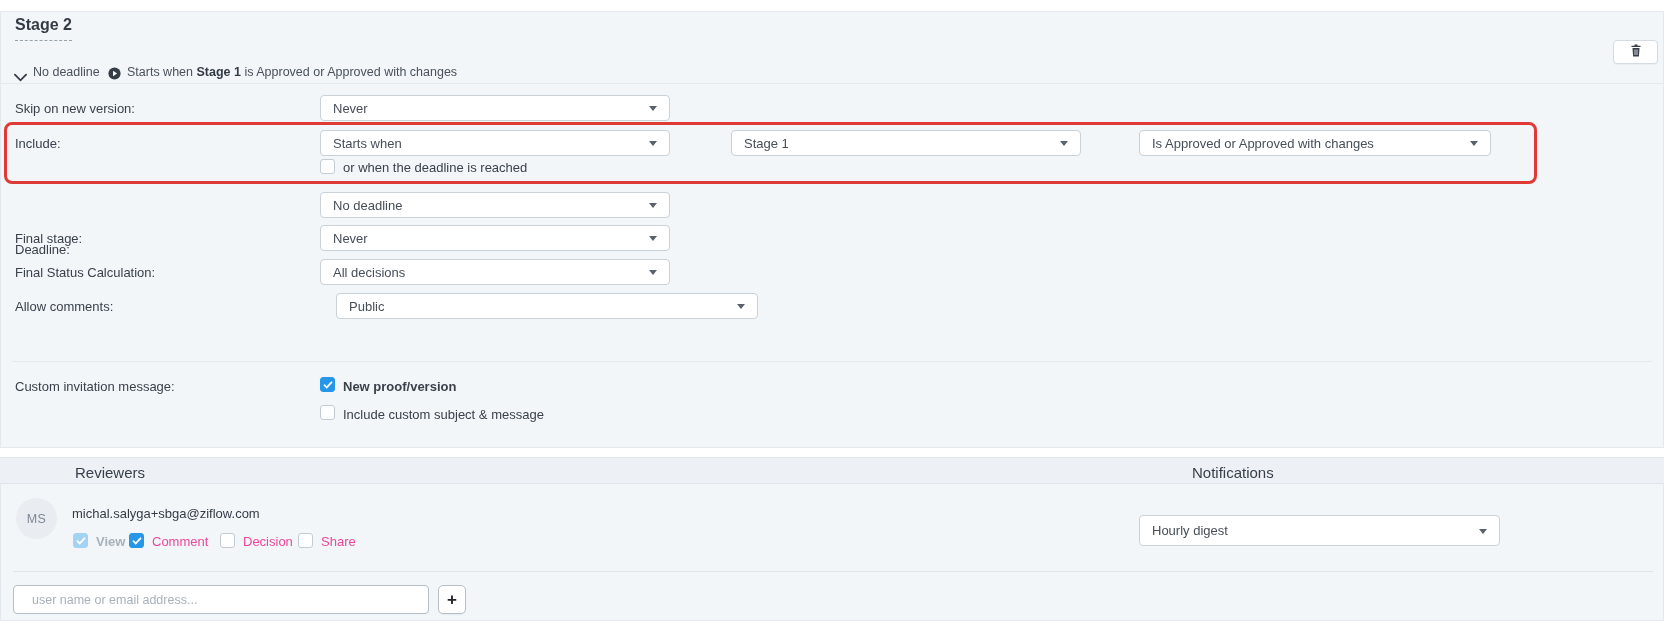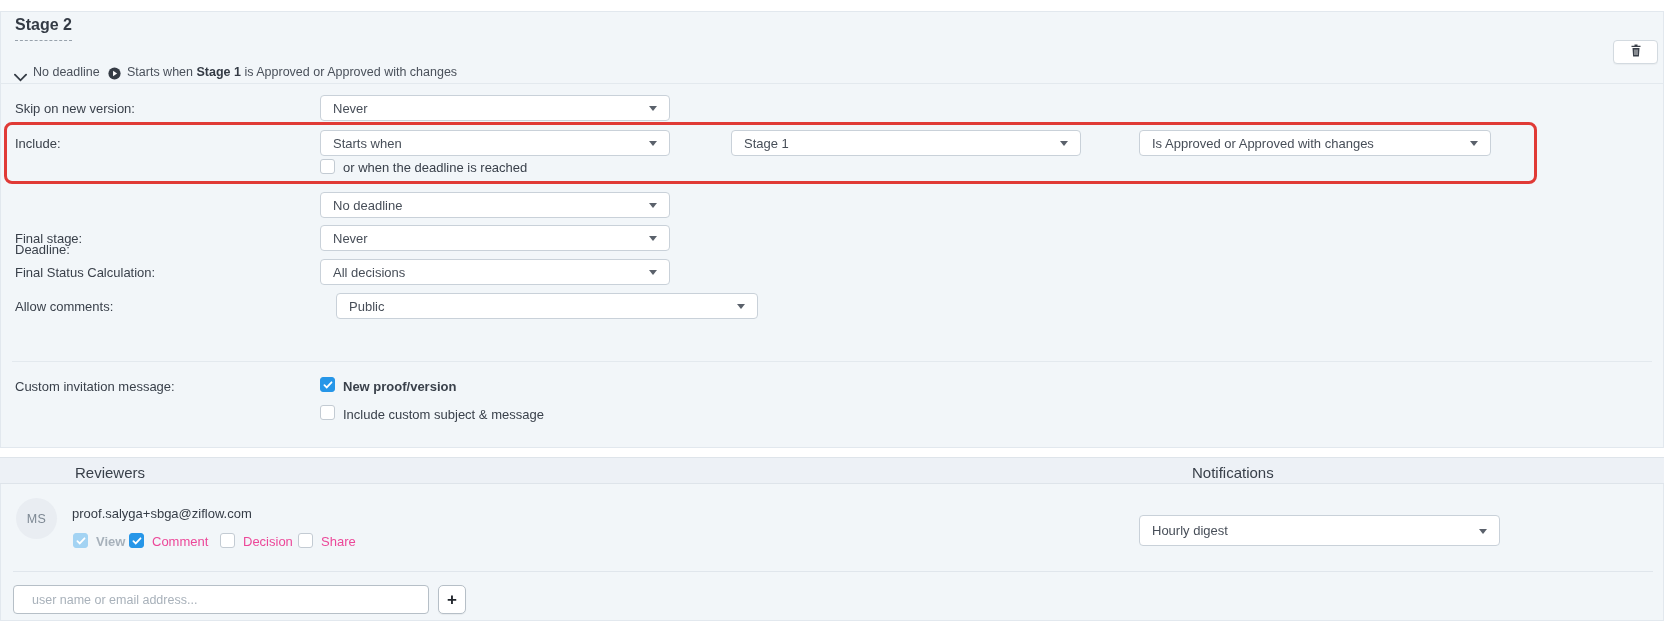--- a/index.html
+++ b/index.html
@@ -167,21 +167,21 @@
   <div class="lbl" style="left:343px;top:407px;">Include custom subject &amp; message</div>
 
   <div class="panel" style="top:457px;height:164px;"></div>
 
   <div class="band" style="top:457px;">
     <div class="lbl" style="left:75px;">Reviewers</div>
     <div class="lbl" style="left:1192px;">Notifications</div>
   </div>
 
   <div class="avatar" style="left:16px;top:498px;">MS</div>
-  <div class="email" style="left:72px;top:506px;">proof.salyga+sbga@ziflow.com</div>
+  <div class="email" style="left:72px;top:506px;">michal.salyga+sbga@ziflow.com</div>
 
   <div class="checkbox checked disabled" style="left:73px;top:533px;">
     <svg width="10" height="8" viewBox="0 0 12 10">
         <path d="M1.5 5.2 L4.4 8 L10.4 1.6" stroke="#fff" stroke-width="2.2" fill="none" stroke-linecap="round"></path>
       </svg>
   </div>
   <div class="perm-label muted" style="left:96px;top:534px;">View</div>
 
   <div class="checkbox checked" style="left:129px;top:533px;">
     <svg width="10" height="8" viewBox="0 0 12 10">

